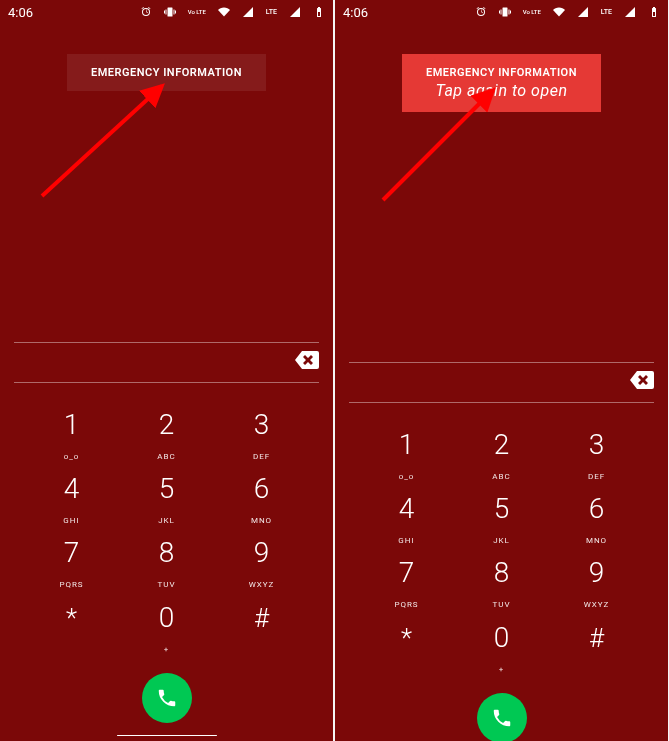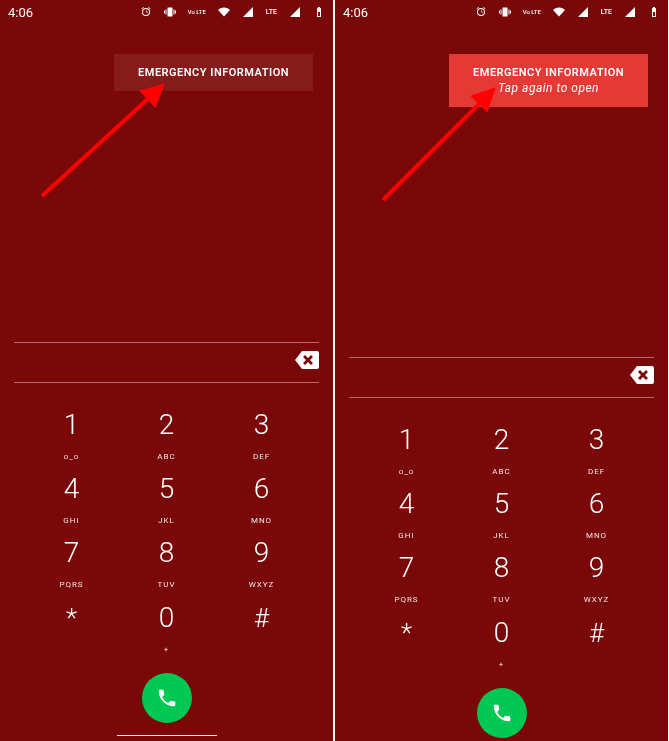--- a/index.html
+++ b/index.html
@@ -3,24 +3,24 @@
 <meta charset="utf-8">
 <style>
 *{box-sizing:border-box;margin:0;padding:0;font-family:Roboto,-apple-system,BlinkMacSystemFont,sans-serif}
 body{background:#f5f5f5;width:669px;height:741px;overflow:hidden;display:flex;gap:2px}
 .phone{width:333px;height:741px;background:#7b0808;display:flex;flex-direction:column;position:relative;color:#fff}
 .status-bar{height:22px;display:flex;align-items:center;justify-content:space-between;padding:12px 8px;font-size:11px}
 .status-left{font-size:13px;font-weight:400}
 .status-right{display:flex;align-items:center;gap:12px}
 .status-right svg{width:12px;height:12px;fill:#fff}
 .lte{font-size:7px;font-weight:500}
-.emergency-area{padding:30px 20px 0;display:flex;justify-content:flex-end}
+.emergency-area{padding:30px 20px 0;display:flex;justify-content:center}
 .emergency-btn{background:rgba(255,255,255,.08);color:#fff;border:none;padding:12px 24px;font-size:11px;font-weight:600;letter-spacing:.5px;text-align:center;cursor:pointer}
 .emergency-btn.active{background:#e53935}
-.emergency-btn .subtext{font-size:12px;font-weight:400;font-style:italic;margin-top:2px}
+.emergency-btn .subtext{font-size:16px;font-weight:400;font-style:italic;margin-top:2px}
 .arrow-overlay{position:absolute;pointer-events:none;z-index:10}
 .spacer{flex:0 0 250px}
 .number-display{margin:0 14px;border-bottom:1px solid rgba(255,255,255,.4);height:24px}
 .delete-row{display:flex;justify-content:flex-end;margin:8px 14px;border-bottom:1px solid rgba(255,255,255,.4);padding-bottom:10px}
 .delete-btn{background:none;border:none;cursor:pointer}
 .dialpad{padding:16px 24px 0;display:grid;grid-template-columns:repeat(3,1fr);gap:6px 0}
 .key{background:none;border:none;color:#fff;cursor:pointer;text-align:center;padding:4px 0}
 .key .digit{font-size:28px;font-weight:300;line-height:1}
 .key .letters{font-size:8px;letter-spacing:1px;margin-top:13px;opacity:.9}
 .key .sym{font-size:26px;font-weight:300}

